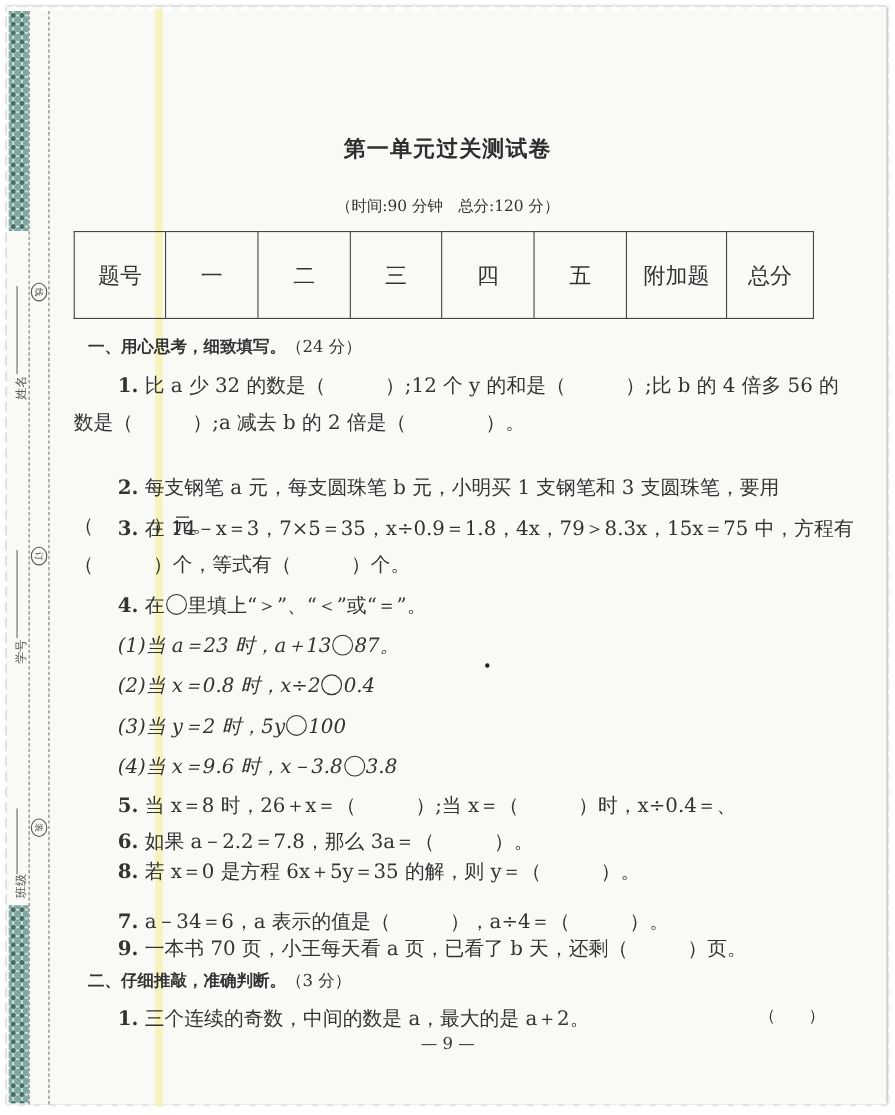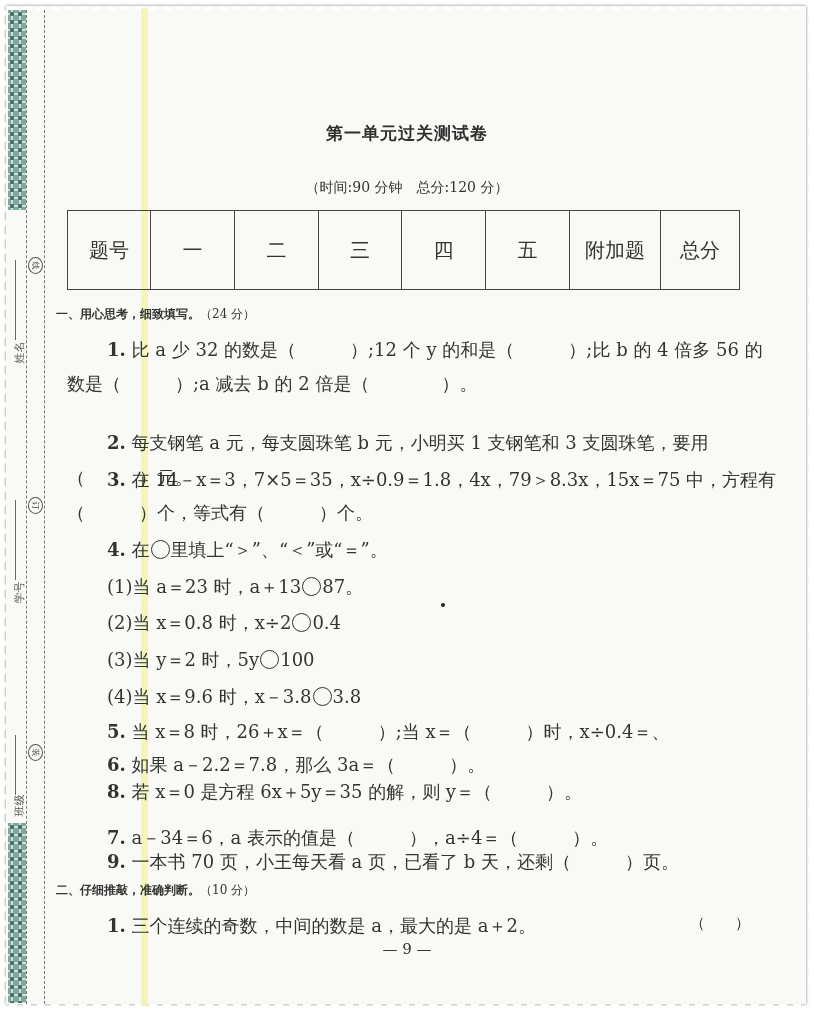--- a/index.html
+++ b/index.html
@@ -59,47 +59,47 @@
   .margin-label {
     position:absolute; left:8px; font-size:11px; color:#555;
     transform:rotate(-90deg); transform-origin:center; white-space:nowrap;
   }
   .margin-line {
     position:absolute; left:15px; width:0; border-left:1px solid #666;
   }
 
   .title {
     position:absolute; left:0; width:814px; top:122px; text-align:center;
-    font-size:17px; font-weight:bold; letter-spacing:1px; color:#2e2e2e;
+    font-size:20px; font-weight:bold; letter-spacing:1px; color:#2e2e2e;
     font-family:"DejaVu Sans", "Liberation Sans", sans-serif;
   }
   .subtitle {
     position:absolute; left:0; width:814px; top:179px; text-align:center;
     font-size:14px; color:#333;
   }
   table.score {
     position:absolute; left:67px; top:210px; width:673px; height:80px;
     border-collapse:collapse; border:1.5px solid #333;
     font-size:20px; color:#333;
   }
   table.score td {
     border:1px solid #444; text-align:center; height:38px; padding:0;
   }
   .section {
-    position:absolute; left:56px; font-size:12px; font-weight:bold;
+    position:absolute; left:80px; font-size:15px; font-weight:bold;
     font-family:"DejaVu Sans", "Liberation Sans", sans-serif; color:#333;
   }
   .section .pts { font-weight:normal; font-family:"DejaVu Serif", serif; }
   .line {
     position:absolute; font-size:18px; color:#333; white-space:nowrap;
   }
   .num { font-weight:bold; }
   .ind { left:107px; }
   .flush { left:67px; }
-  .sub { left:107px; }
+  .sub { left:107px;font-style:italic; }
   .circle {
     display:inline-block; width:17px; height:17px; border:1.3px solid #333;
     border-radius:50%; vertical-align:-3px; margin:0 1px;
   }
   .judge {
     position:absolute; left:690px; font-size:15px; color:#333; white-space:nowrap;
   }
   .page-num {
     position:absolute; left:0; width:814px; top:940px; text-align:center; font-size:15px;
   }
@@ -217,21 +217,21 @@
 <div class="line ind" style="top:780px">
   <span class="num">8.</span>
   <span>若 x＝0 是方程 6x＋5y＝35 的解，则 y＝（　　　）。</span>
 </div>
 <div class="line ind" style="top:850px">
   <span class="num">9.</span>
   <span>一本书 70 页，小王每天看 a 页，已看了 b 天，还剩（　　　）页。</span>
 </div>
 
 <div class="section" style="top:882px">
-  <span>二、仔细推敲，准确判断。</span><span class="pts">（10 分）</span>
+  <span>二、仔细推敲，准确判断。</span><span class="pts">（3 分）</span>
 </div>
 <div class="line ind" style="top:914px">
   <span class="num">1.</span>
   <span>三个连续的奇数，中间的数是 a，最大的是 a＋2。</span>
 </div>
 <div class="judge" style="top:914px">（　　）</div>
 
 <div class="page-num">— 9 —</div>
 
 </body></html>

